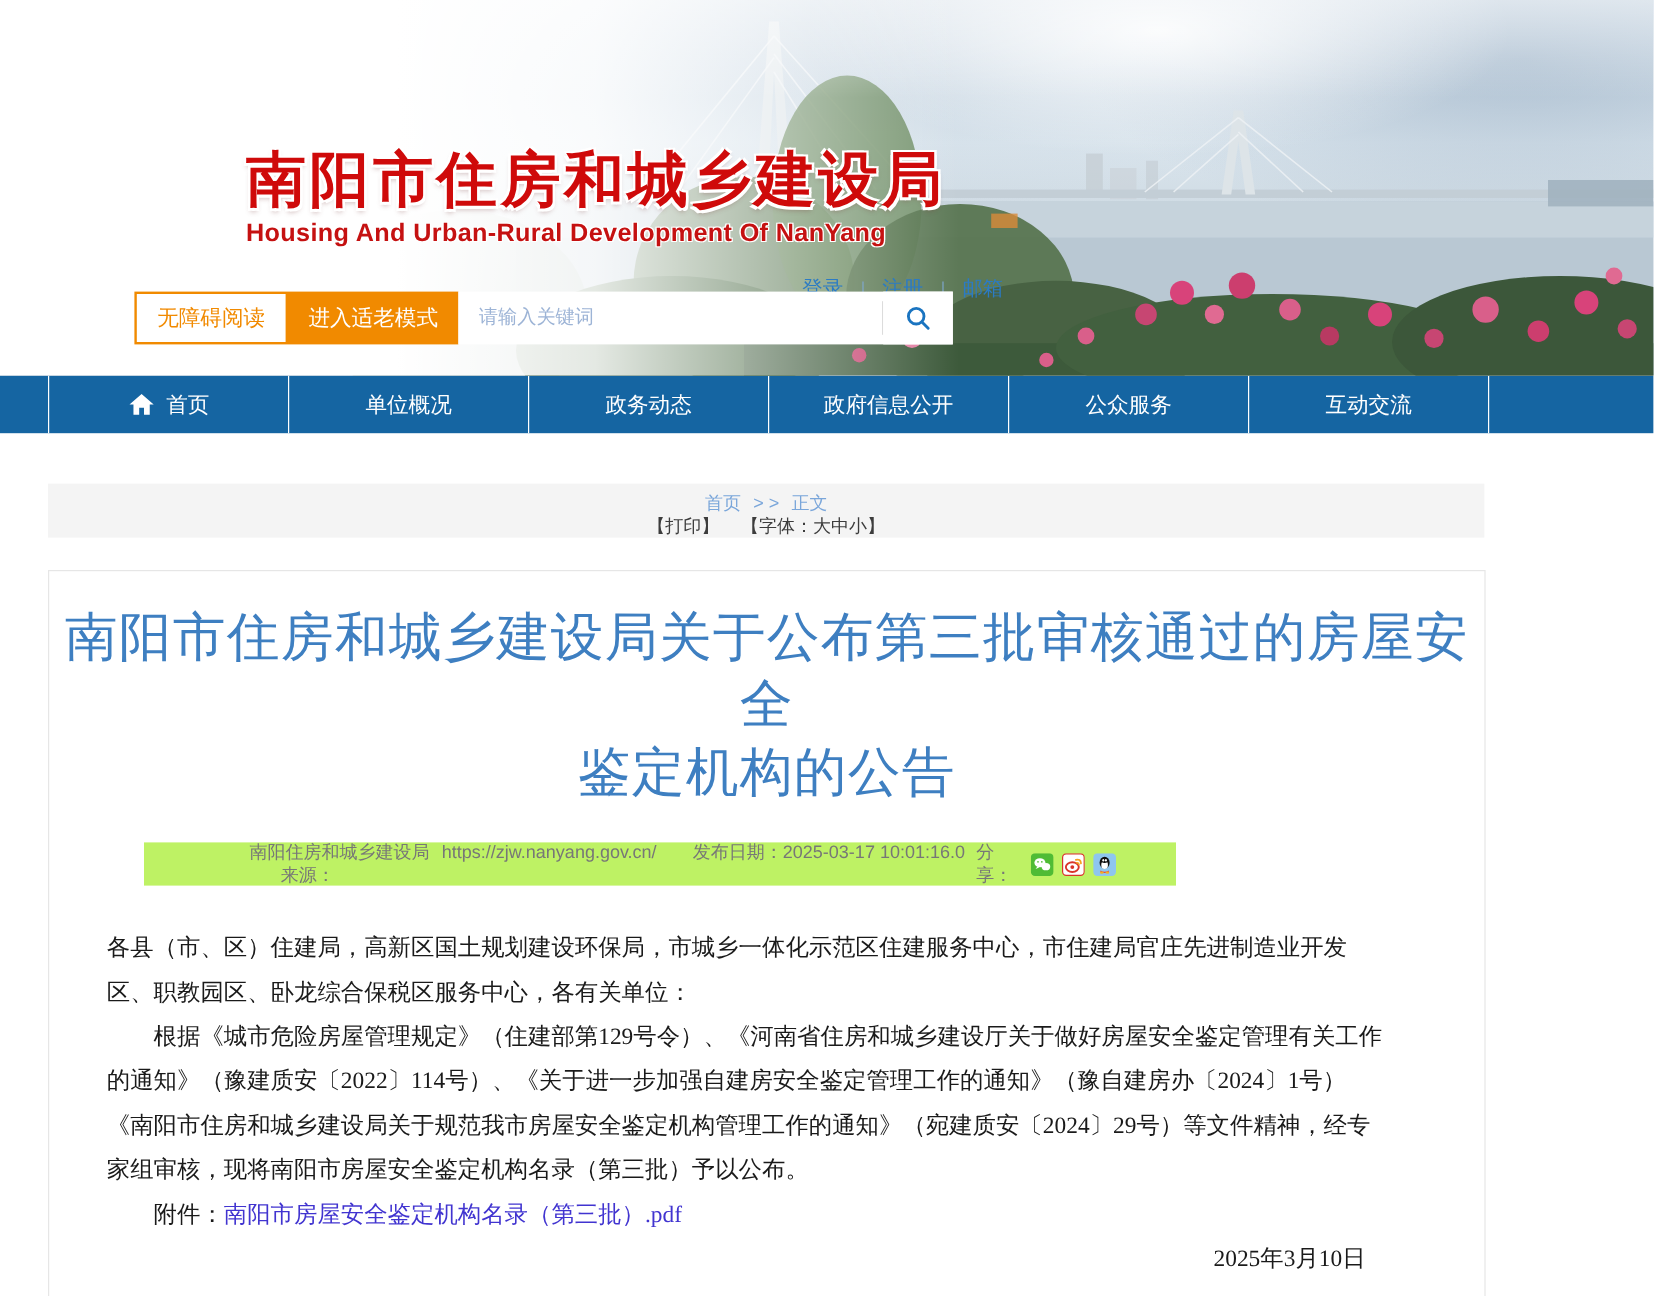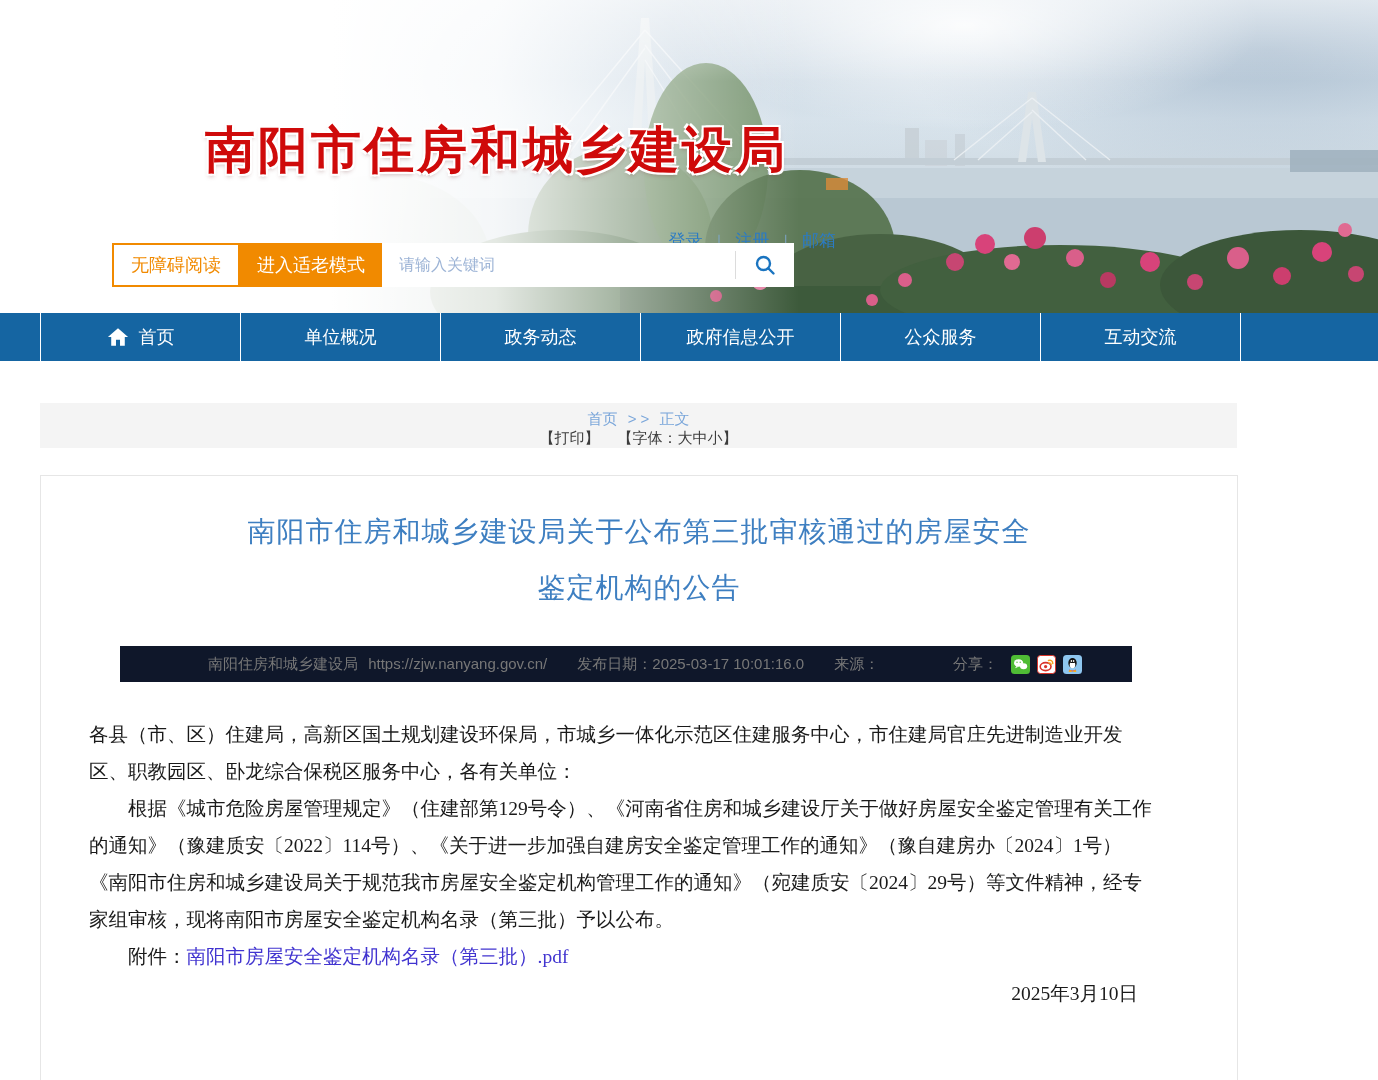--- a/index.html
+++ b/index.html
@@ -57,24 +57,24 @@
   .crumb-left { font-size:15px; color:#7aa6da; }
   .crumb-left a { color:#7aa6da; }
   .crumb-left .crumb-sep { margin:0 6px; }
   .crumb-right { font-size:15px; color:#3c3c3c; }
   .crumb-right a { color:#3c3c3c; }
   .crumb-right .fgroup { margin-left:14px; }
 
   
   .card { margin:27px 0 0 40px; width:1198px; height:640px; background:#fff;
     border:1px solid #e6e6e6; padding-top:28px; }
-  .art-title { text-align:center; color:#3e7fc1; font-size:28px; font-weight:400;
+  .art-title { text-align:center; color:#3e7fc1; font-size:44px; font-weight:400;
     line-height:56px; letter-spacing:1px; }
   .art-title .line { display:block; }
-  .meta-bar { margin:30px 0 0 79px; width:1012px; height:36px; background:#0f172a;
+  .meta-bar { margin:30px 0 0 79px; width:860px; height:36px; background:#bef264;
     display:flex; align-items:center; justify-content:space-between;
     padding:0 50px 0 88px; font-size:15px; color:#777; }
   .meta-left span, .meta-left a { color:#777; }
   .meta-left .gap { margin-left:26px; }
   .meta-left .small-gap { margin-left:6px; }
   .meta-share { display:flex; align-items:center; gap:7px; }
   .meta-share .share-lbl { margin-right:6px; }
   .share-ico { display:flex; width:19px; height:19px; }
   .share-ico svg { width:19px; height:19px; display:block; }
 
@@ -145,20 +145,21 @@
       <circle cx="1322" cy="252" r="10" fill="#d8437a"></circle>
         <circle cx="1356" cy="274" r="8" fill="#c74672"></circle>
       <circle cx="1345" cy="230" r="7" fill="#e06a92"></circle>
         <circle cx="872" cy="300" r="6" fill="#d95f8a"></circle>
     </g>
   </svg>
   <div class="banner-fade"></div>
 
   <div class="site-identity">
     <h1 class="site-title">南阳市住房和城乡建设局</h1>
+    <div class="site-subtitle">Housing And Urban-Rural Development Of NanYang</div>
   </div>
 
   <div class="account-links">
     <a>登录</a><span class="sep">｜</span><a>注册</a><span class="sep">｜</span><a>邮箱</a>
   </div>
 
   <div class="toolbar-row">
     <button class="btn-outline">无障碍阅读</button>
     <button class="btn-solid">进入适老模式</button>
     <div class="search-box">

